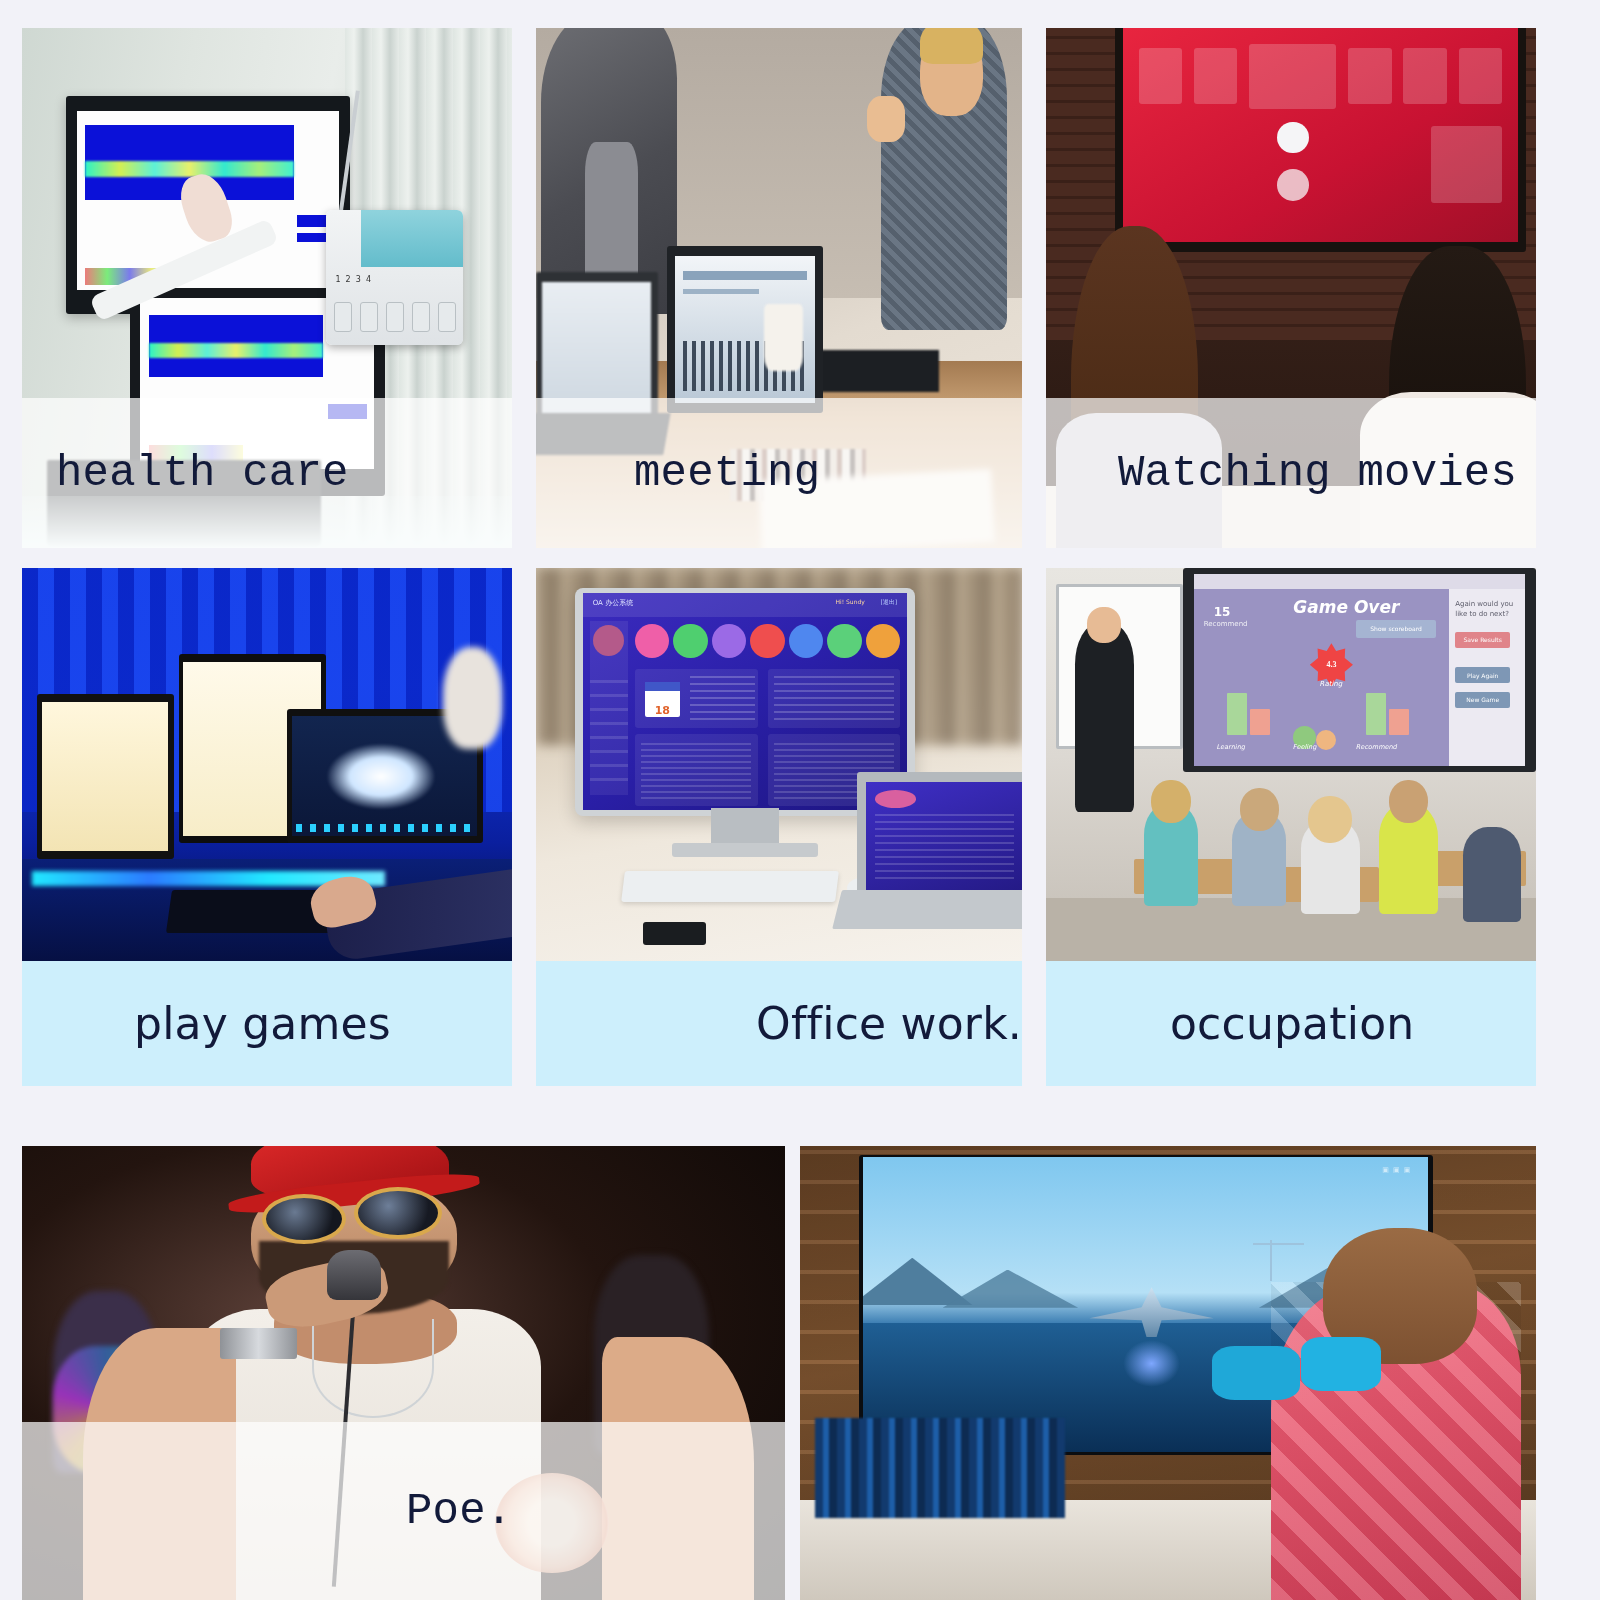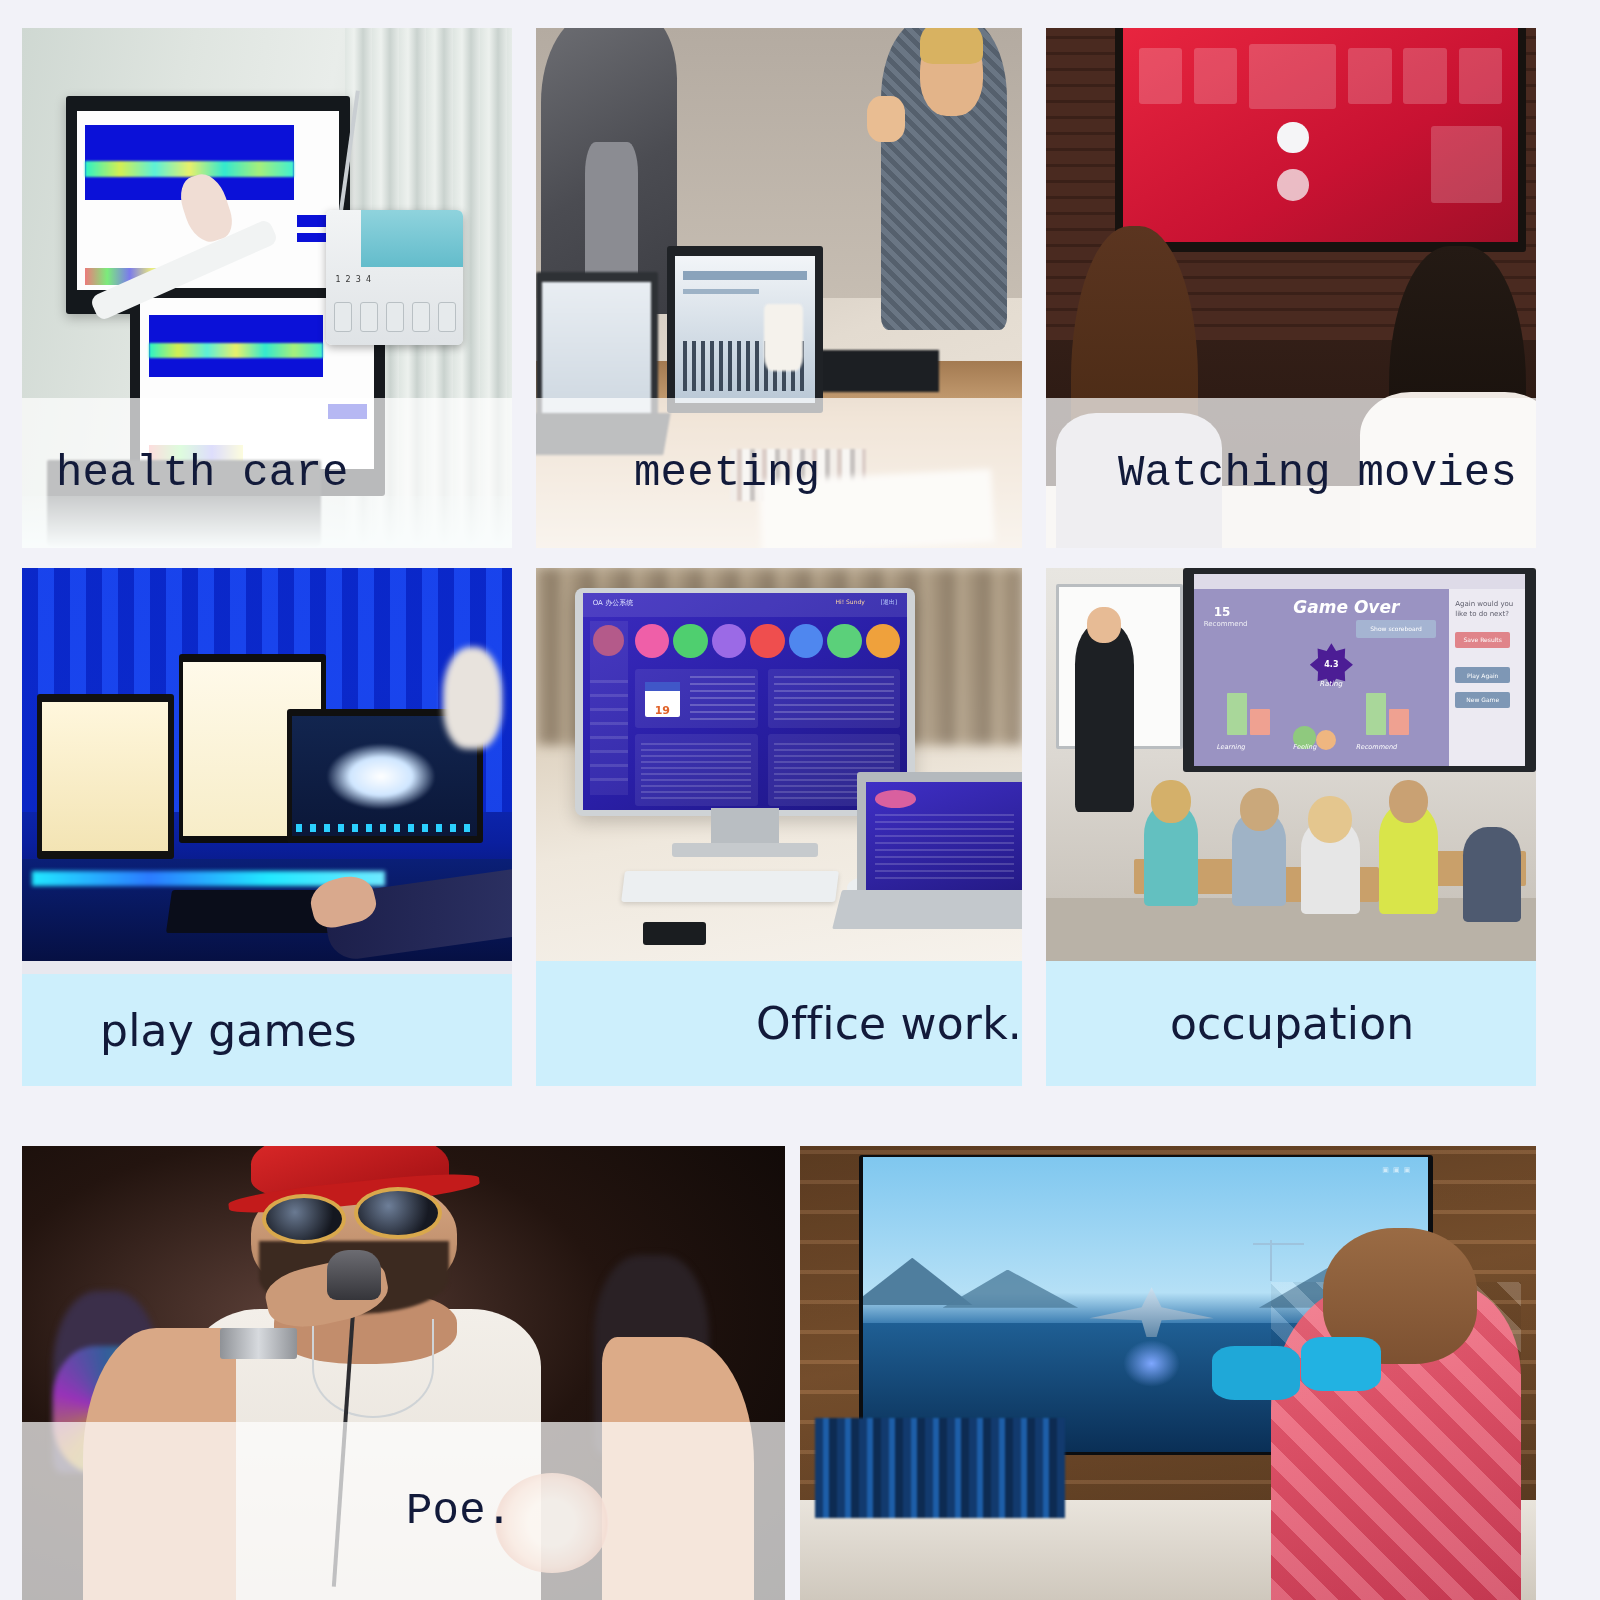--- a/index.html
+++ b/index.html
@@ -340,21 +340,21 @@
              background:repeating-linear-gradient(90deg,#2bd0ff 0 6px,transparent 6px 14px);"></div>
       </div>
         </div>
       <div class="lay t4clown blur2"></div>
       <div class="lay t4desk"></div>
       <div class="lay t4rgb"></div>
       <div class="lay t4kb"></div>
       <div class="lay t4arm"></div>
       <div class="lay t4hand"></div>
     </div>
-    <div class="cap solid" style="height:112px; padding-left:78px; font-size:44px;">
+    <div class="cap solid" style="height:125px; padding-left:112px; font-size:44px;">
       <span>play games</span>
     </div>
   </div>
 
   <div class="tile" style="left:536px; top:568px; width:486px; height:518px;">
     <div class="photo" style="bottom:125px;">
       <div class="lay t5bg"></div>
       <div class="lay t5shelf blur4"></div>
       <div class="lay t5imac">
         <div class="t5scr">
@@ -376,21 +376,21 @@
             <div class="t5ic" style="background:#4f87ef;"></div>
             <div class="t5ic" style="background:#5bd07a;"></div>
             <div class="t5ic" style="background:#efa13c;"></div>
           </div>
           <div class="t5panel" style="left:16%;top:35%;width:38%;height:27%;"></div>
           <div class="t5panel" style="left:57%;top:35%;width:41%;height:27%;"></div>
           <div class="t5panel" style="left:16%;top:65%;width:38%;height:33%;"></div>
           <div class="t5panel" style="left:57%;top:65%;width:41%;height:33%;"></div>
           <div class="t5cal" style="left:19%;top:41%;width:11%;height:16%;font-size:11px;">
             <div class="t5calhdr"></div>
-            <span style="position:relative;z-index:2;line-height:1.1;">19</span>
+            <span style="position:relative;z-index:2;line-height:1.1;">18</span>
           </div>
           <div style="position:absolute;left:33%;top:38%;width:20%;height:22%;
                background:repeating-linear-gradient(180deg,rgba(255,255,255,.22) 0 2px,transparent 2px 7px);"></div>
           <div style="position:absolute;left:59%;top:38%;width:37%;height:22%;
                background:repeating-linear-gradient(180deg,rgba(255,255,255,.2) 0 2px,transparent 2px 7px);"></div>
           <div style="position:absolute;left:18%;top:69%;width:34%;height:26%;
                background:repeating-linear-gradient(180deg,rgba(255,255,255,.16) 0 2px,transparent 2px 6px);"></div>
           <div style="position:absolute;left:59%;top:69%;width:37%;height:26%;
                background:repeating-linear-gradient(180deg,rgba(255,255,255,.16) 0 2px,transparent 2px 6px);"></div>
         </div>
@@ -429,23 +429,23 @@
                  font-size:6px;color:#fff;display:flex;align-items:center;justify-content:center;">Play Again</div>
             <div style="position:absolute;left:8%;top:58%;width:72%;height:9%;background:#7e97b5;border-radius:2px;
                  font-size:6px;color:#fff;display:flex;align-items:center;justify-content:center;">New Game</div>
           </div>
           <div style="position:absolute;left:6%;top:16%;font-size:12px;color:#fff;font-weight:700;">15</div>
           <div style="position:absolute;left:3%;top:24%;font-size:7px;color:#efeff5;">Recommend</div>
           <div style="position:absolute;left:24%;top:12%;width:44%;text-align:center;font-size:17px;color:#fff;
                font-style:italic;font-weight:700;">Game Over</div>
           <div style="position:absolute;right:27%;top:24%;width:24%;height:9%;background:#a5b4d2;border-radius:2px;
                font-size:6px;color:#fff;display:flex;align-items:center;justify-content:center;">Show scoreboard</div>
-          <div style="position:absolute;left:35%;top:36%;width:13%;aspect-ratio:1;background:#4c1d95;
+          <div style="position:absolute;left:35%;top:36%;width:13%;aspect-ratio:1;background:#ef4444;
                clip-path:polygon(50% 0,61% 18%,82% 12%,81% 34%,100% 50%,81% 66%,82% 88%,61% 82%,50% 100%,39% 82%,18% 88%,19% 66%,0 50%,19% 34%,18% 12%,39% 18%);
-               display:flex;align-items:center;justify-content:center;font-size:8px;color:#fff;font-weight:700;">4.3</div>
+               display:flex;align-items:center;justify-content:center;font-size:8px;color:#fff;font-weight:700;font-family:Liberation Serif, serif;">4.3</div>
           <div style="position:absolute;left:33%;top:55%;width:17%;text-align:center;font-size:7px;color:#fff;font-style:italic;">Rating</div>
           <div class="t6bar" style="left:10%;top:62%;width:6%;height:22%;background:#a9d79a;"></div>
           <div class="t6bar" style="left:17%;top:70%;width:6%;height:14%;background:#efa191;"></div>
           <div class="t6bar" style="left:52%;top:62%;width:6%;height:22%;background:#a9d79a;"></div>
           <div class="t6bar" style="left:59%;top:70%;width:6%;height:14%;background:#efa191;"></div>
           <div style="position:absolute;left:30%;top:79%;width:7%;aspect-ratio:1;background:#8fc97e;border-radius:50%;"></div>
           <div style="position:absolute;left:37%;top:81%;width:6%;aspect-ratio:1;background:#efb680;border-radius:50%;"></div>
           <div style="position:absolute;left:7%;top:88%;font-size:6.5px;color:#fff;font-style:italic;">Learning</div>
           <div style="position:absolute;left:30%;top:88%;font-size:6.5px;color:#fff;font-style:italic;">Feeling</div>
           <div style="position:absolute;left:49%;top:88%;font-size:6.5px;color:#fff;font-style:italic;">Recommend</div>

